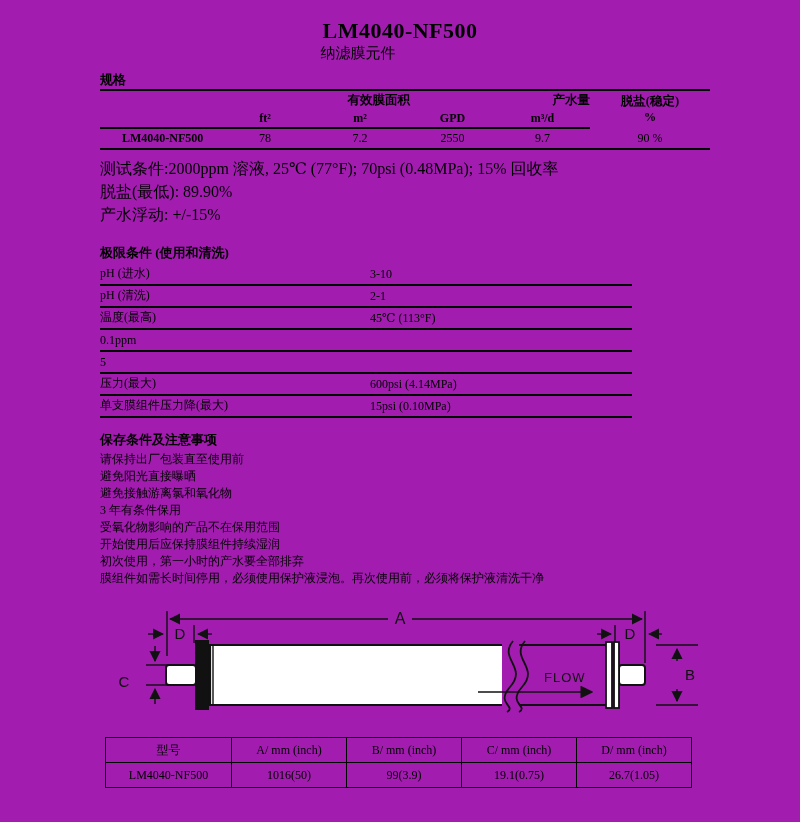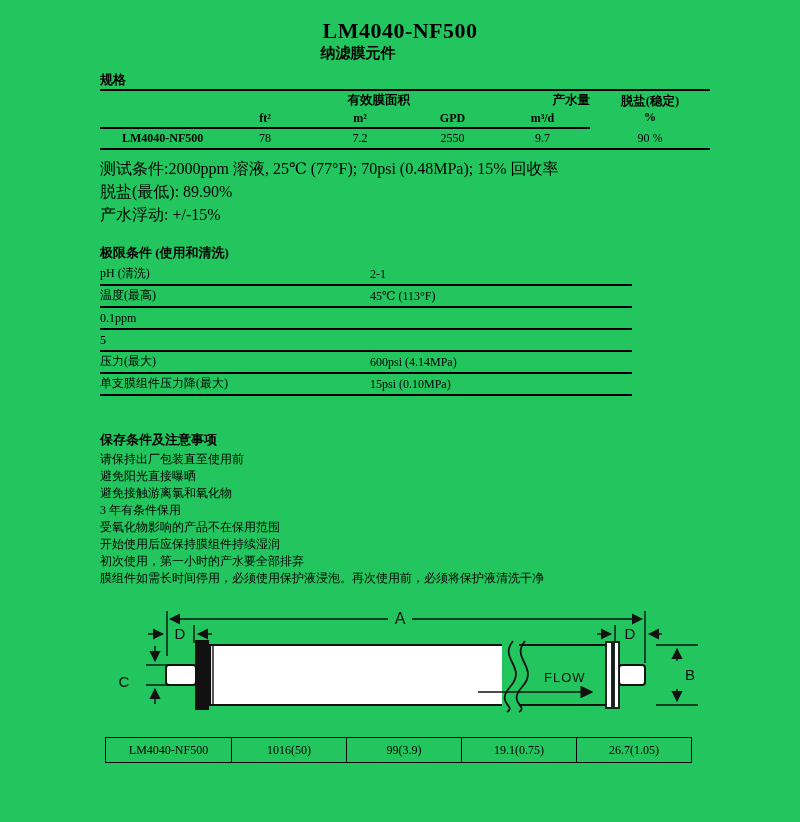--- a/index.html
+++ b/index.html
@@ -1,26 +1,26 @@
 <!DOCTYPE html>
 <html><head>
 <meta charset="utf-8">
 <style>
   * { margin:0; padding:0; box-sizing:border-box; }
   html,body { background:#fff; }
   .page {
-    position:relative; width:800px; height:822px; background:#22c55e;
+    position:relative; width:800px; height:822px; background:#a21caf;
     font-family:"Liberation Serif","DejaVu Serif",serif; color:#000;
     overflow:hidden;
   }
   .abs { position:absolute; }
 
   
   .doc-title { top:18px; left:0; width:800px; text-align:center; font-size:22px; font-weight:bold; letter-spacing:0.5px; }
-  .doc-subtitle { top:44px; left:0; width:716px; text-align:center; font-size:15px; font-weight:bold; }
+  .doc-subtitle { top:44px; left:0; width:716px; text-align:center; font-size:15px; font-weight:normal; }
 
   
   .sec-head { font-size:13px; font-weight:bold;text-align:center; }
 
   
   .spec-table { top:89px; left:100px; width:610px; border-collapse:collapse; table-layout:fixed; border-top:2px solid #000; }
   .spec-table td { font-size:12px; text-align:center; vertical-align:middle; padding:1px 0; }
   .spec-table .grp { font-weight:bold; font-size:12.5px;text-align:right; }
   .spec-table .sub td { font-weight:bold; }
   .spec-table tr.sub td { border-bottom:2px solid #000; }
@@ -94,20 +94,24 @@
   </tbody>
     </table>
 
   <div class="abs spec-note" style="top:159px;">测试条件:2000ppm 溶液, 25℃ (77°F); 70psi (0.48MPa); 15%  回收率</div>
   <div class="abs spec-note" style="top:182px;">脱盐(最低): 89.90%</div>
   <div class="abs spec-note" style="top:205px;">产水浮动: +/-15%</div>
 
   <div class="abs sec-head" style="top:244px; left:100px;">极限条件 (使用和清洗)</div>
   <div class="abs lim-table">
     <div class="lim-row">
+      <span class="lim-label">pH (进水)</span>
+      <span class="lim-value">3-10</span>
+    </div>
+    <div class="lim-row">
       <span class="lim-label">pH (清洗)</span>
       <span class="lim-value">2-1</span>
     </div>
     <div class="lim-row">
       <span class="lim-label">温度(最高)</span>
       <span class="lim-value">45℃ (113°F)</span>
     </div>
     <div class="lim-row">
       <span class="lim-value">0.1ppm</span>
     </div>
@@ -199,20 +203,27 @@
 
   <table class="abs dim-table">
     <colgroup>
       <col style="width:126px">
         <col style="width:115px">
         <col style="width:115px">
         <col style="width:115px">
         <col style="width:115px">
     </colgroup>
     <tbody>
+        <tr>
+      <td>型号</td>
+      <td>A/ mm (inch)</td>
+      <td>B/ mm (inch)</td>
+      <td>C/ mm (inch)</td>
+      <td>D/ mm (inch)</td>
+    </tr>
     <tr>
       <td>LM4040-NF500</td>
       <td>1016(50)</td>
       <td>99(3.9)</td>
       <td>19.1(0.75)</td>
       <td>26.7(1.05)</td>
     </tr>
   </tbody>
     </table>
 

